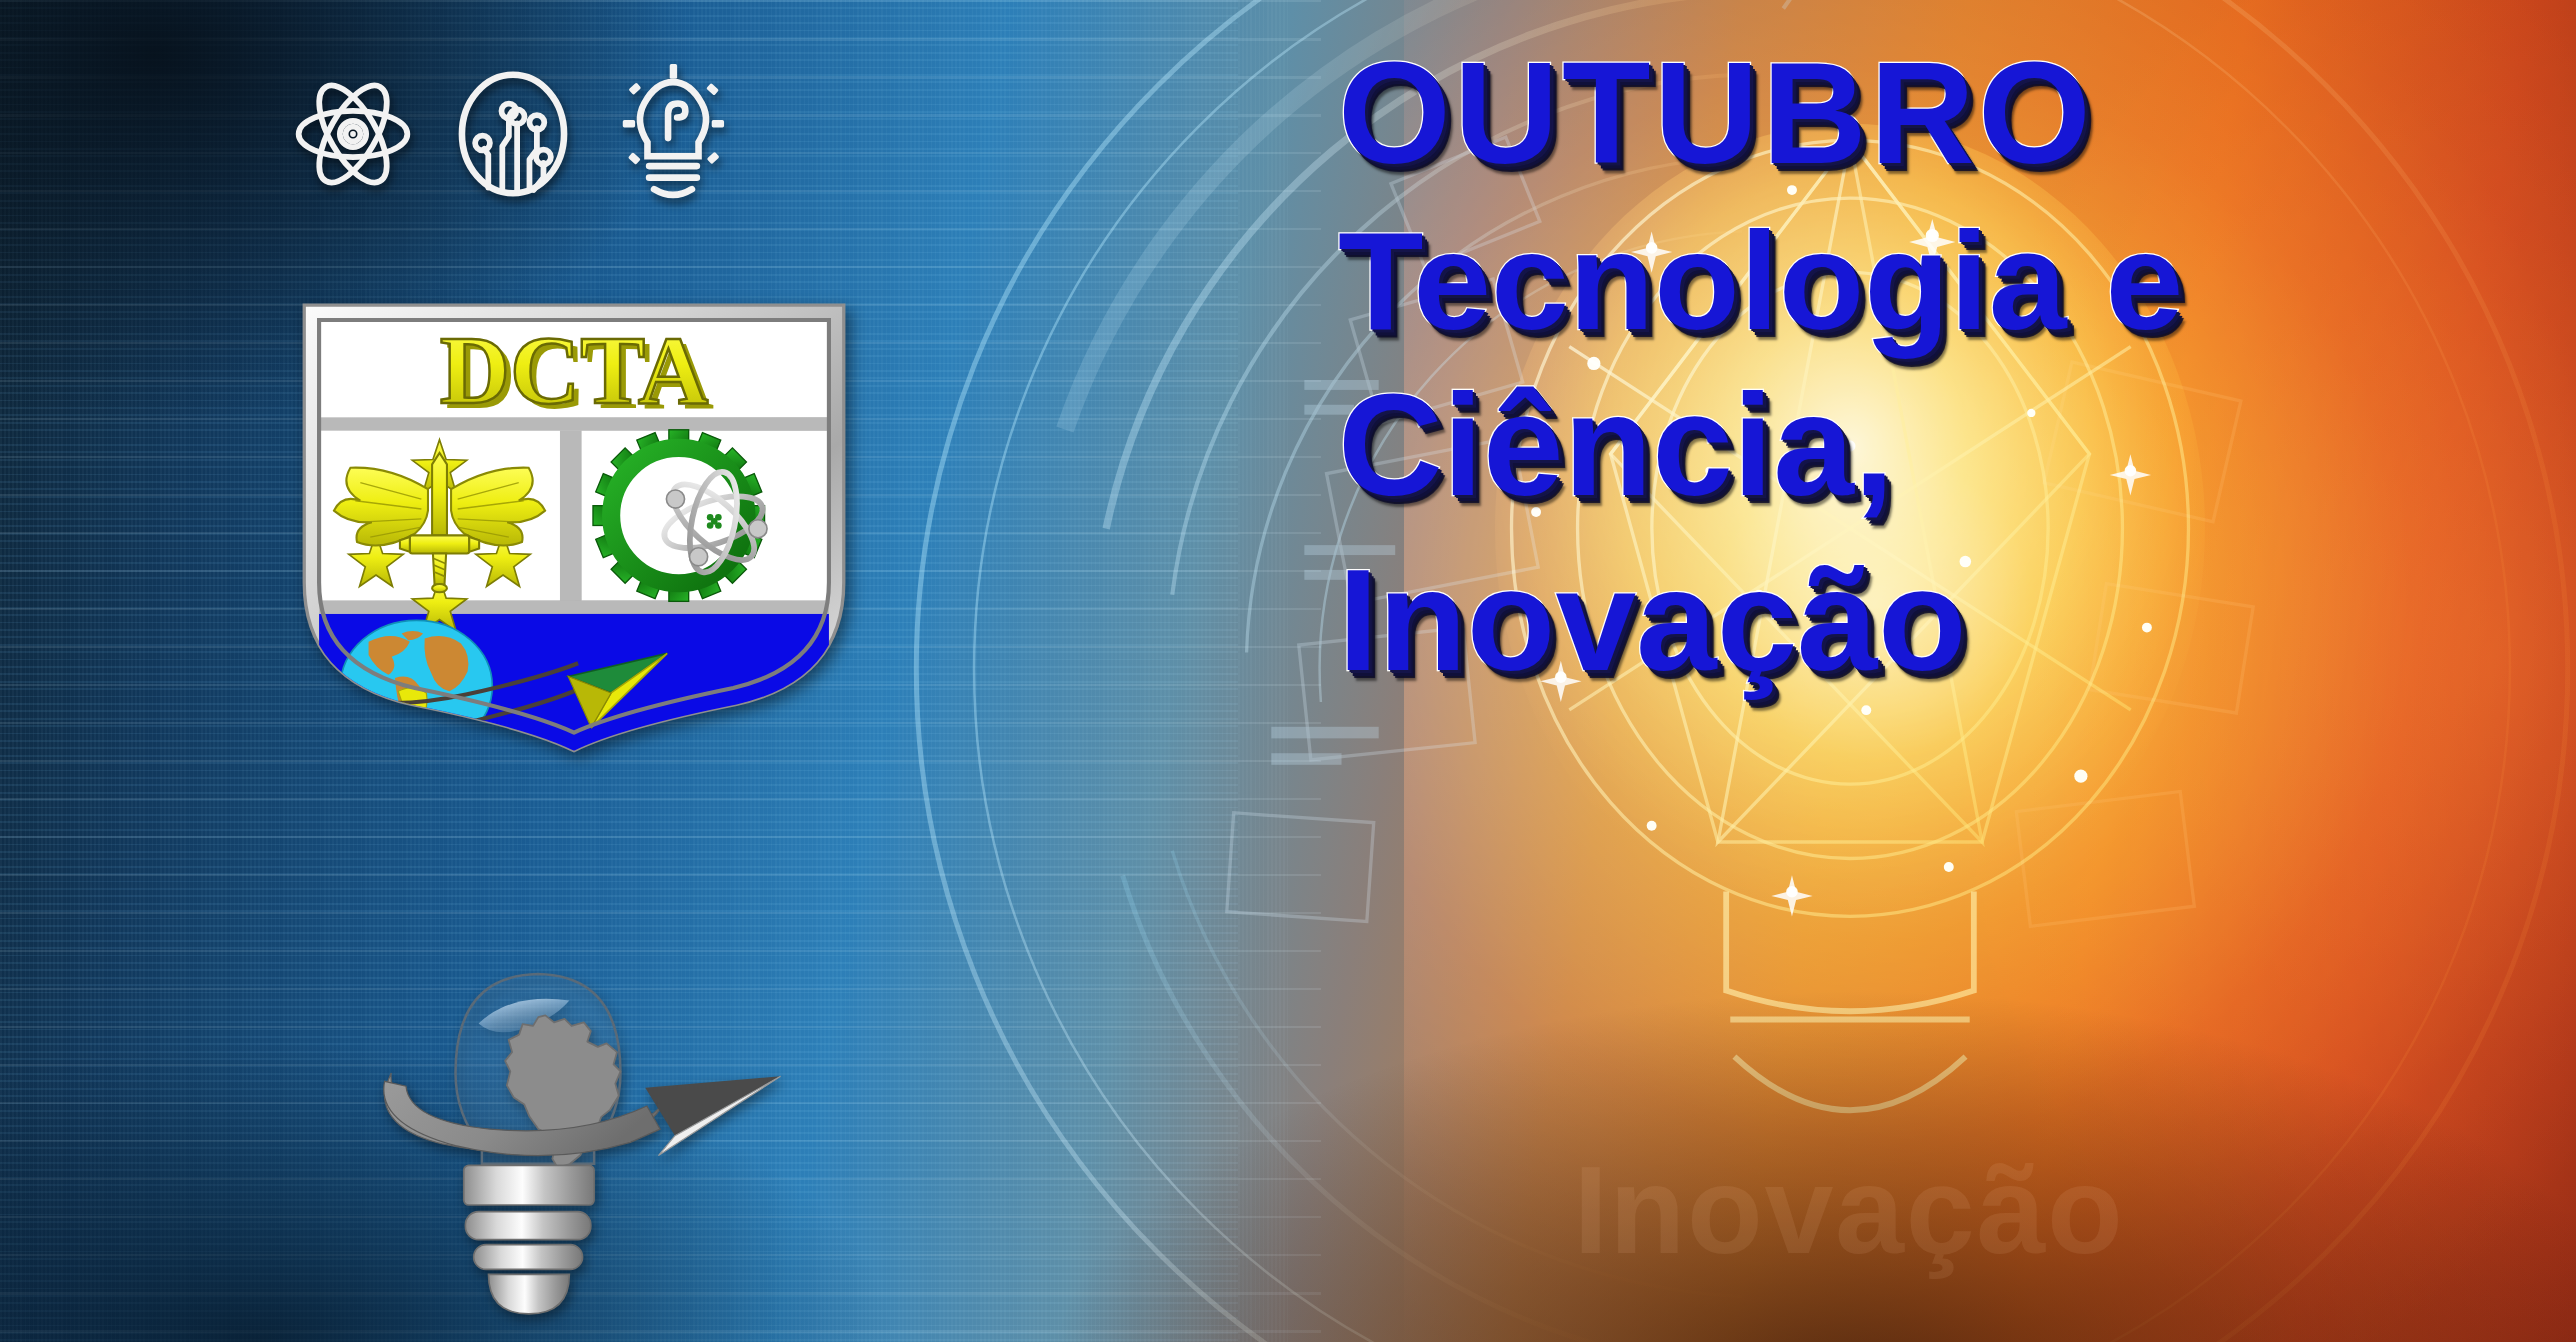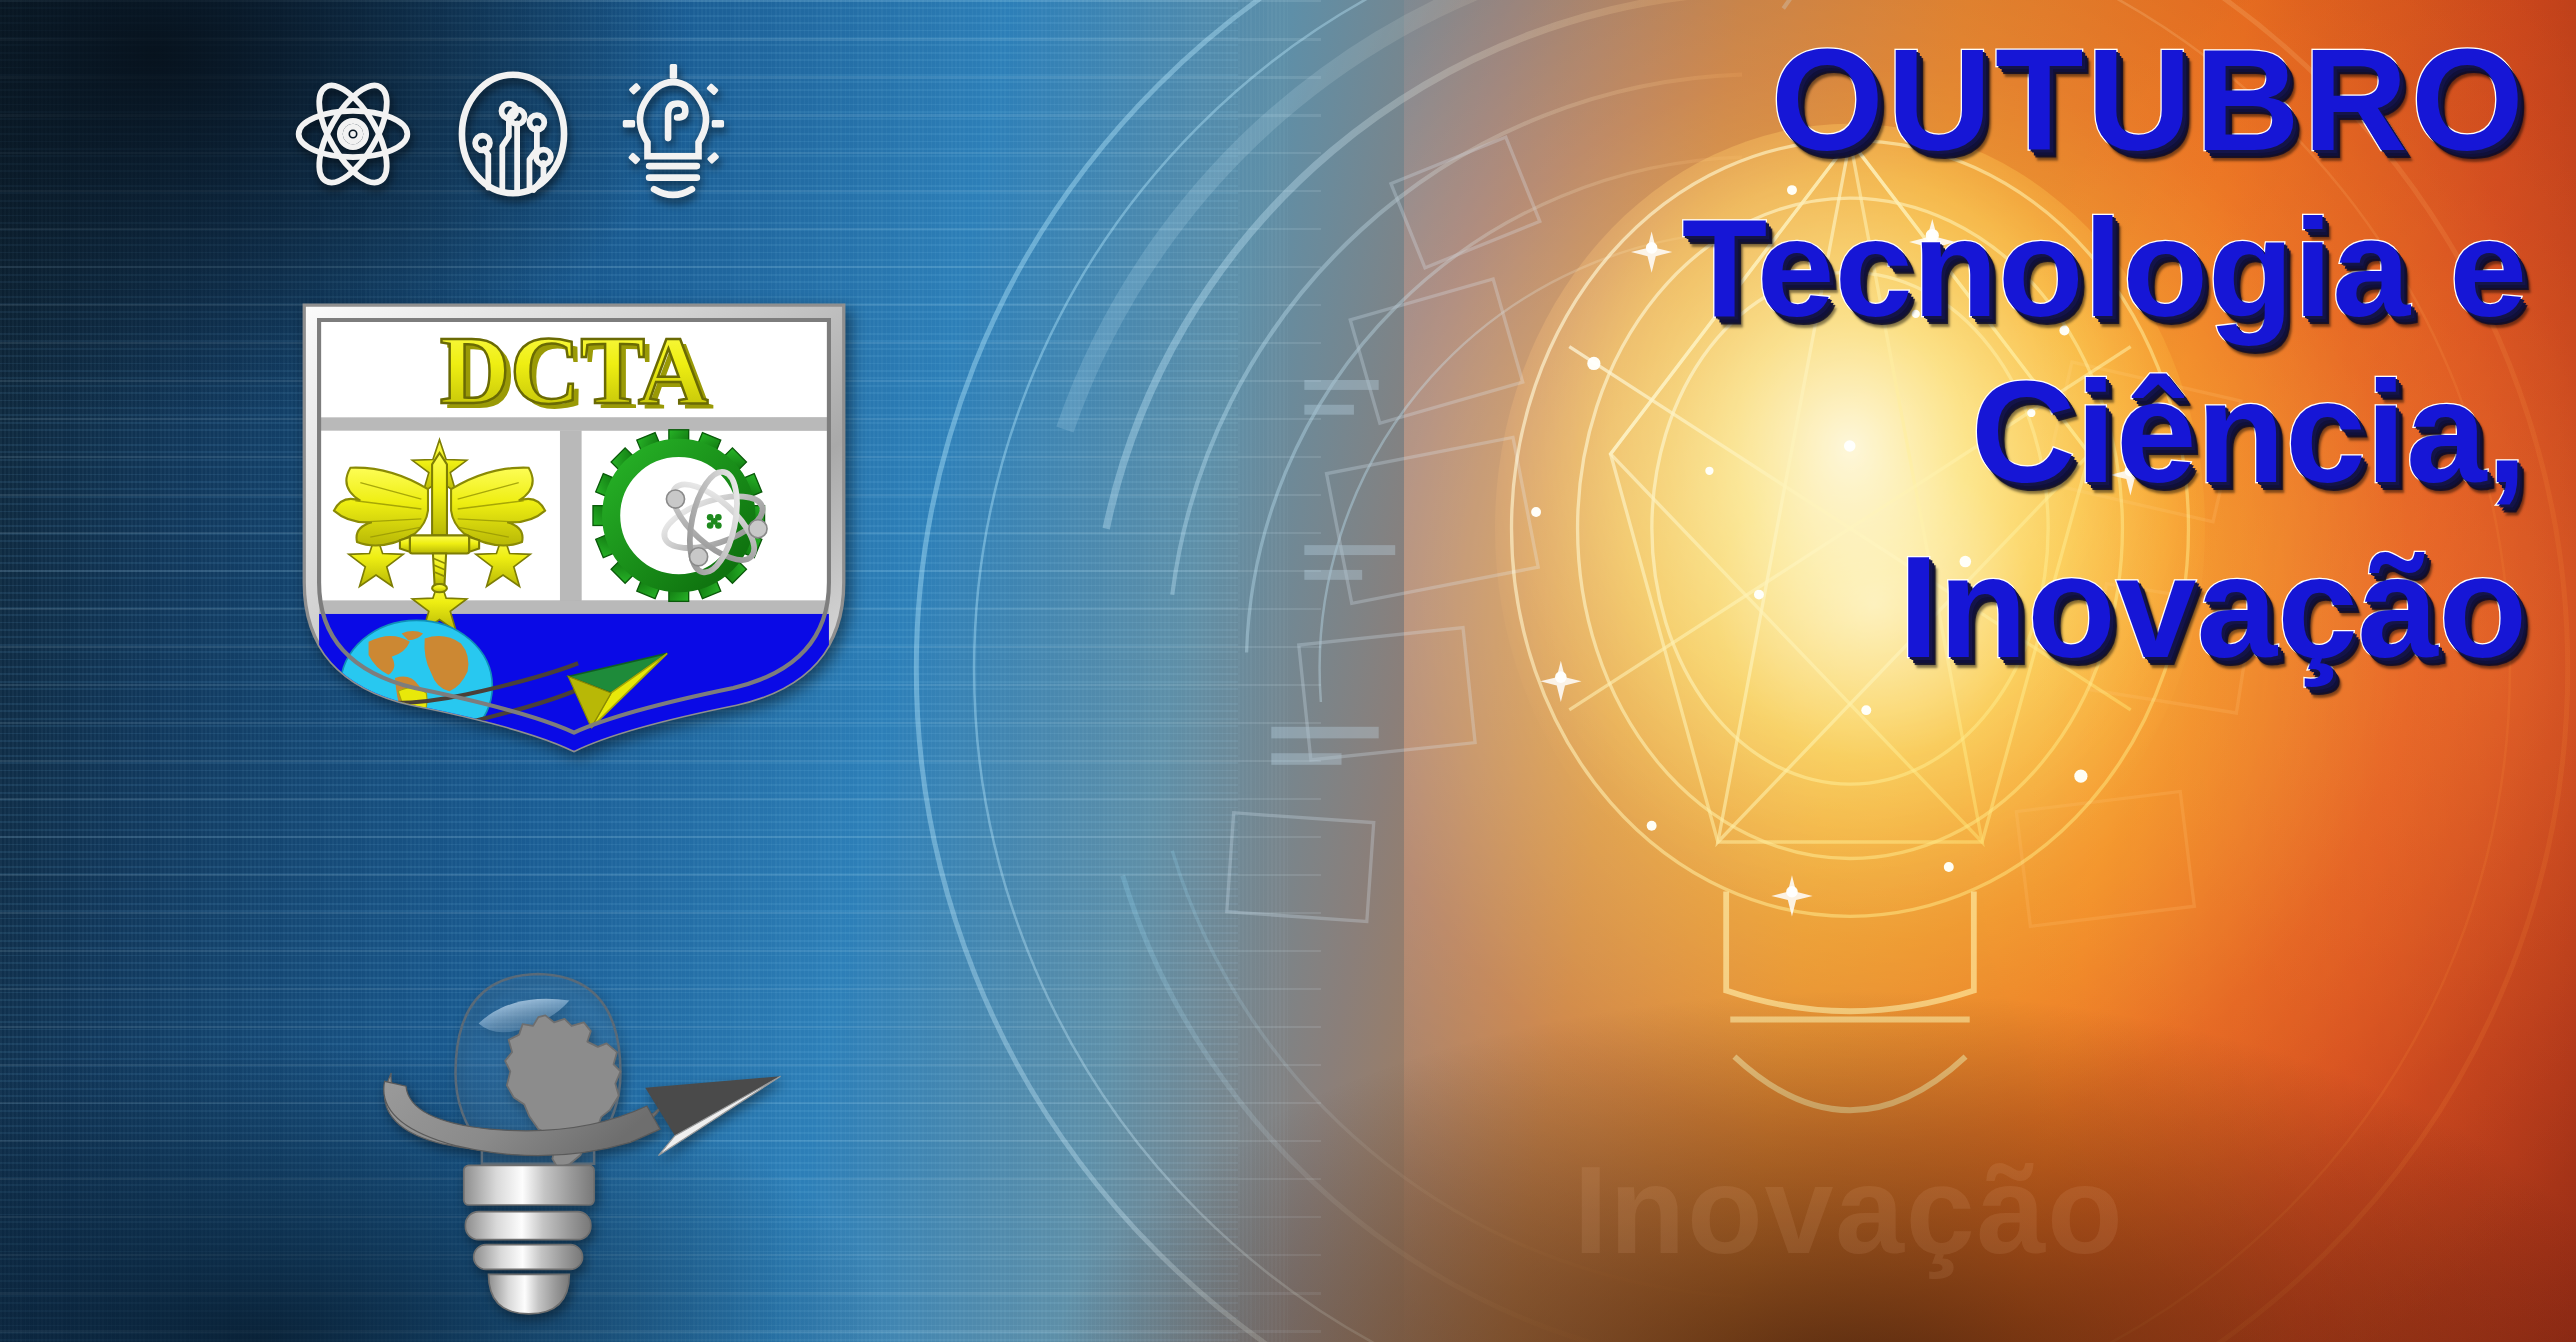--- a/index.html
+++ b/index.html
@@ -109,22 +109,22 @@
 
   
   .bulb-brazil{
     position:absolute;left:373px;top:941px;width:462px;height:401px;
     filter:drop-shadow(3.3px 5.8px 5.8px rgba(0,0,0,.4));
   }
   .bulb-brazil svg{width:100%;height:100%;display:block;}
 
   
   .headline{
-    position:absolute;left:1338px;top:10px;width:1189px;
-    text-align:right;
+    position:absolute;left:1338px;top:23px;width:1189px;
+    text-align:left;
   }
   .hl-line{
     font-family:"Liberation Sans",sans-serif;
     font-weight:bold;
     color:#1616d6;
     line-height:1.0;
     margin:0 0 6.6px 0;
     letter-spacing:0px;
     -webkit-text-stroke:2.5px #ffffff;
     paint-order:stroke fill;

